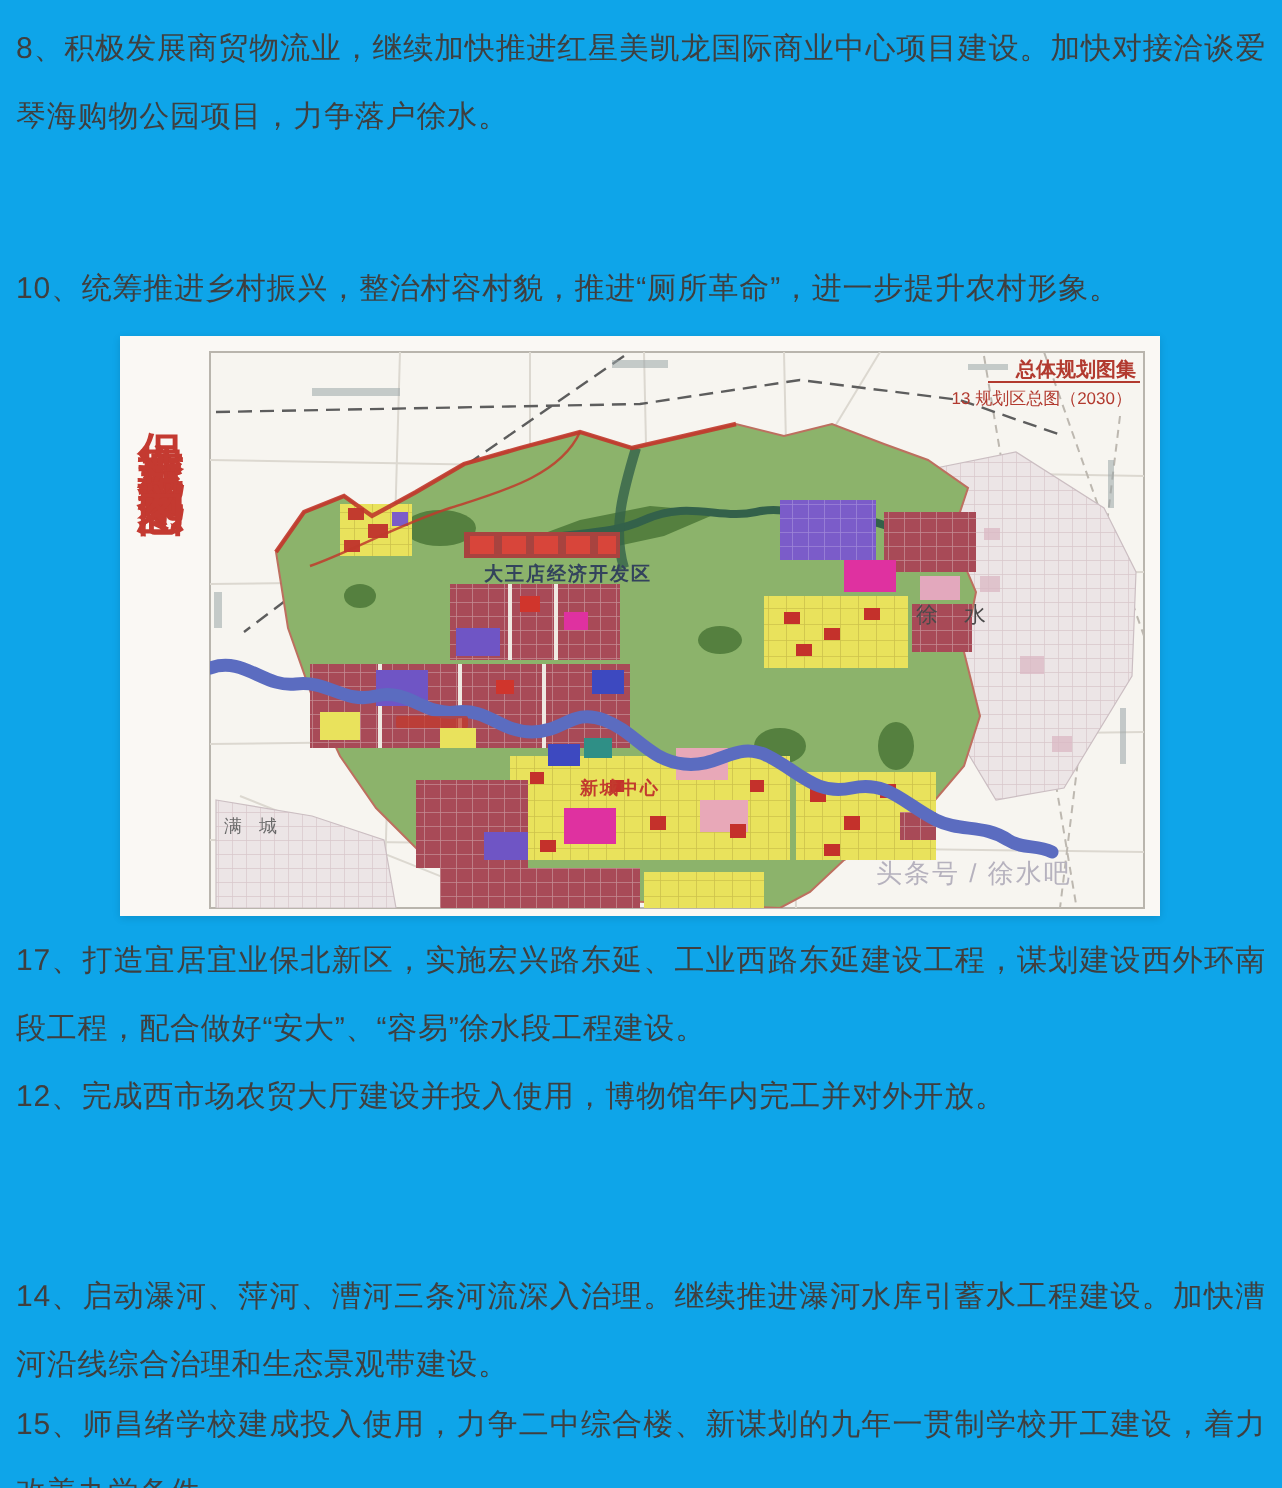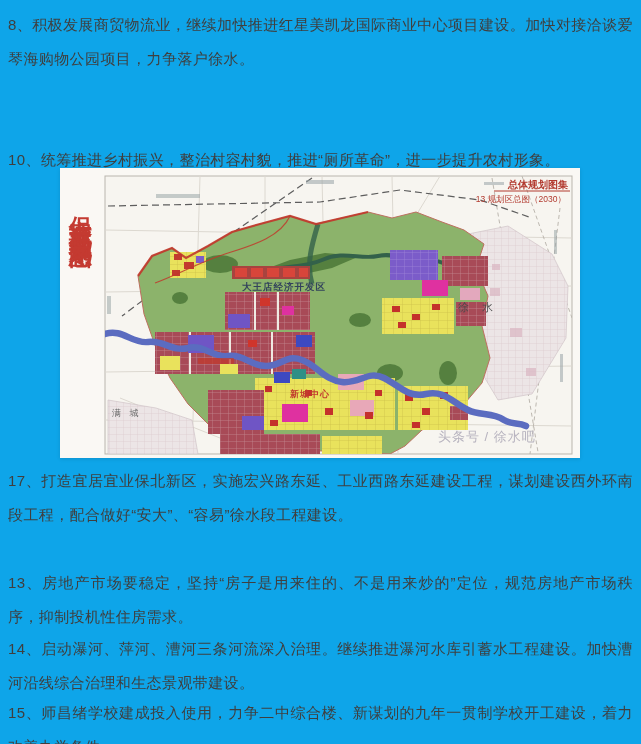--- a/index.html
+++ b/index.html
@@ -27,21 +27,21 @@
   }
   svg{position:absolute;left:0;top:0;display:block;}
   svg text{font-family:"Liberation Sans","DejaVu Sans",sans-serif;}
 </style>
 </head>
 <body>
 
 <div class="page">
 
   <p class="para" style="top:8px">8、积极发展商贸物流业，继续加快推进红星美凯龙国际商业中心项目建设。加快对接洽谈爱琴海购物公园项目，力争落户徐水。</p>
-  <p class="para" style="top:143px">10、统筹推进乡村振兴，整治村容村貌，推进“厕所革命”，进一步提升农村形象。</p>
+  <p class="para" style="top:128px">10、统筹推进乡村振兴，整治村容村貌，推进“厕所革命”，进一步提升农村形象。</p>
 
   <figure class="map-figure">
     <svg width="520" height="290" viewBox="0 0 520 290">
       <defs>
         <clipPath id="frameClip">
             <rect x="45" y="8" width="467" height="278"></rect>
           </clipPath>
         <pattern id="gridM" width="8" height="7" patternUnits="userSpaceOnUse">
           <rect width="8" height="7" fill="#a84a57"></rect>
           <path d="M8 0H0V7" stroke="#c48a91" stroke-width="0.8" fill="none"></path>
@@ -212,17 +212,17 @@
         <line x1="434" y1="23" x2="510" y2="23" stroke="#b23a2f" stroke-width="1"></line>
         <text x="506" y="34" text-anchor="end" font-size="8.5" fill="#b23a2f">13 规划区总图（2030）</text>
       </g>
     </svg>
 
     <div class="map-side-title">保定市北部新城规划总图</div>
     <div class="map-watermark">头条号 / 徐水吧</div>
   </figure>
 
   <p class="para" style="top:464px">17、打造宜居宜业保北新区，实施宏兴路东延、工业西路东延建设工程，谋划建设西外环南段工程，配合做好“安大”、“容易”徐水段工程建设。</p>
-  <p class="para" style="top:566px">13、房地产市场要稳定，坚持“房子是用来住的、不是用来炒的”定位，规范房地产市场秩序，抑制投机性住房需求。</p>
+  <p class="para" style="top:532px">12、完成西市场农贸大厅建设并投入使用，博物馆年内完工并对外开放。</p>
   <p class="para" style="top:632px">14、启动瀑河、萍河、漕河三条河流深入治理。继续推进瀑河水库引蓄水工程建设。加快漕河沿线综合治理和生态景观带建设。</p>
   <p class="para" style="top:696px">15、师昌绪学校建成投入使用，力争二中综合楼、新谋划的九年一贯制学校开工建设，着力改善办学条件。</p>
 
 </div>
 
 </body></html>

